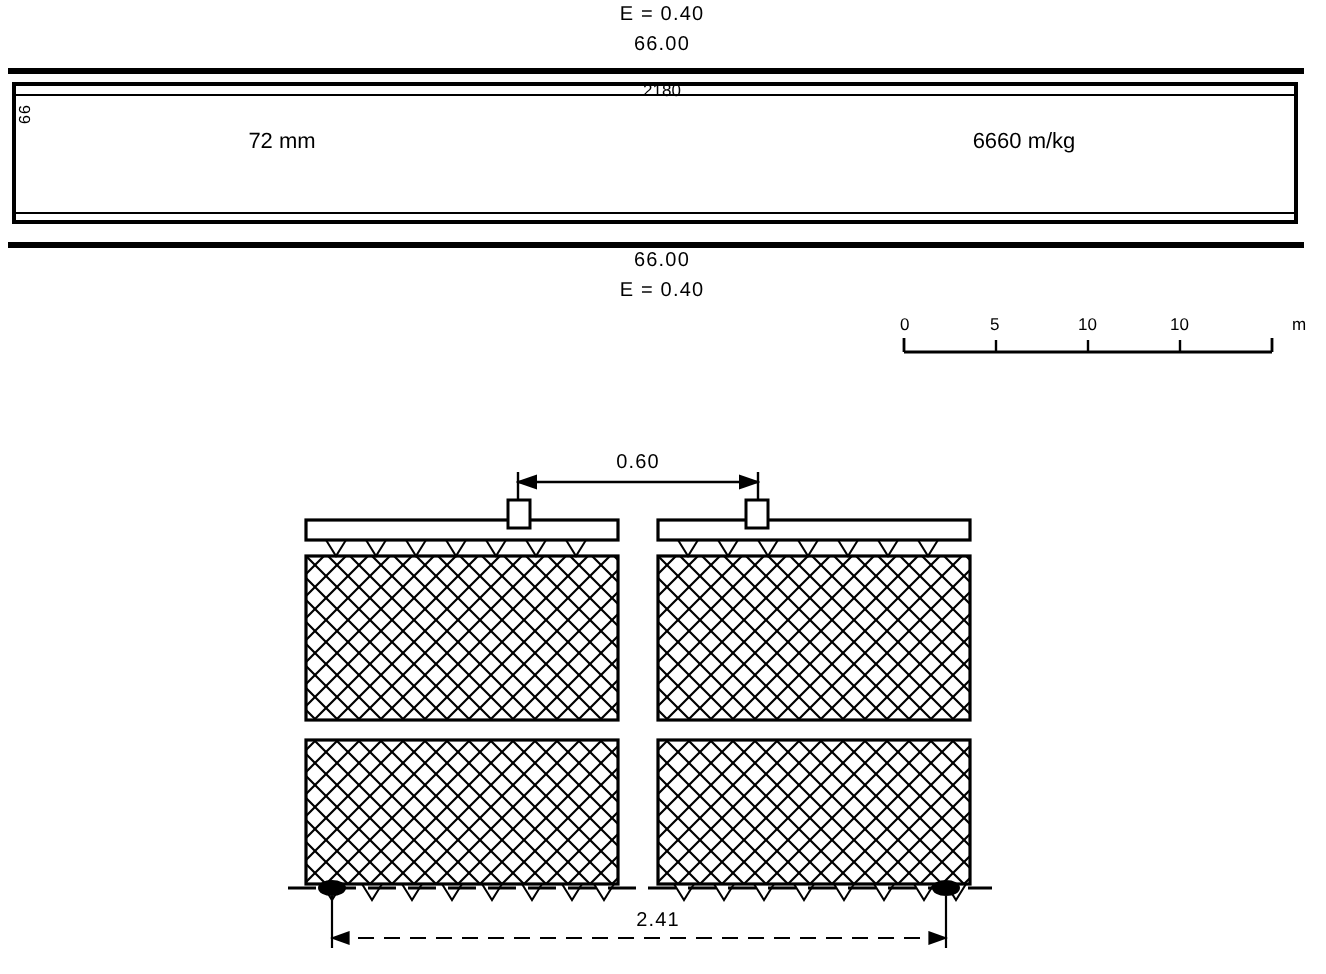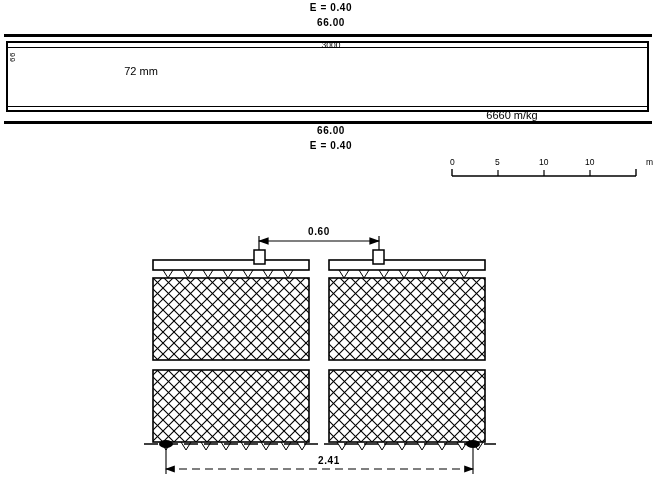--- a/index.html
+++ b/index.html
@@ -105,21 +105,20 @@
     position: absolute;
     left: 130px;
     top: 222px;
     width: 400px;
     height: 260px;
   }
 
   .dim-text {
     font-size: 10px;
     letter-spacing: .6px;
-    font-weight: bold;
   }
   .small {
     font-size: 8.5px;
   }
   .big {
     font-size: 11px;
   }
 </style>
 </head>
 <body>
@@ -131,27 +130,27 @@
     <div class="lbl dim-text ctr" style="left:331px; top:3px;">E = 0.40</div>
 
     <div class="lbl dim-text ctr" style="left:331px; top:18px;">66.00</div>
 
     <div class="flange-top"></div>
 
     <div class="girder-outer"></div>
     <div class="girder-inner-top"></div>
     <div class="girder-inner-bottom"></div>
 
-    <div class="lbl small ctr" style="left:331px; top:41px;">3000</div>
+    <div class="lbl small ctr" style="left:331px; top:41px;">2180</div>
 
     <div class="vert-label">66</div>
 
     <div class="lbl big ctr" style="left:141px; top:66px;">72 mm</div>
 
-    <div class="lbl big ctr" style="left:512px; top:66px;margin-top:44px;">6660 m/kg</div>
+    <div class="lbl big ctr" style="left:512px; top:66px;">6660 m/kg</div>
 
     <div class="flange-bottom"></div>
 
     <div class="lbl dim-text ctr" style="left:331px; top:126px;">66.00</div>
 
     <div class="lbl dim-text ctr" style="left:331px; top:141px;">E = 0.40</div>
   </div>
 
   <div id="scalebar">
     <svg width="200" height="26" viewBox="0 0 200 26">

